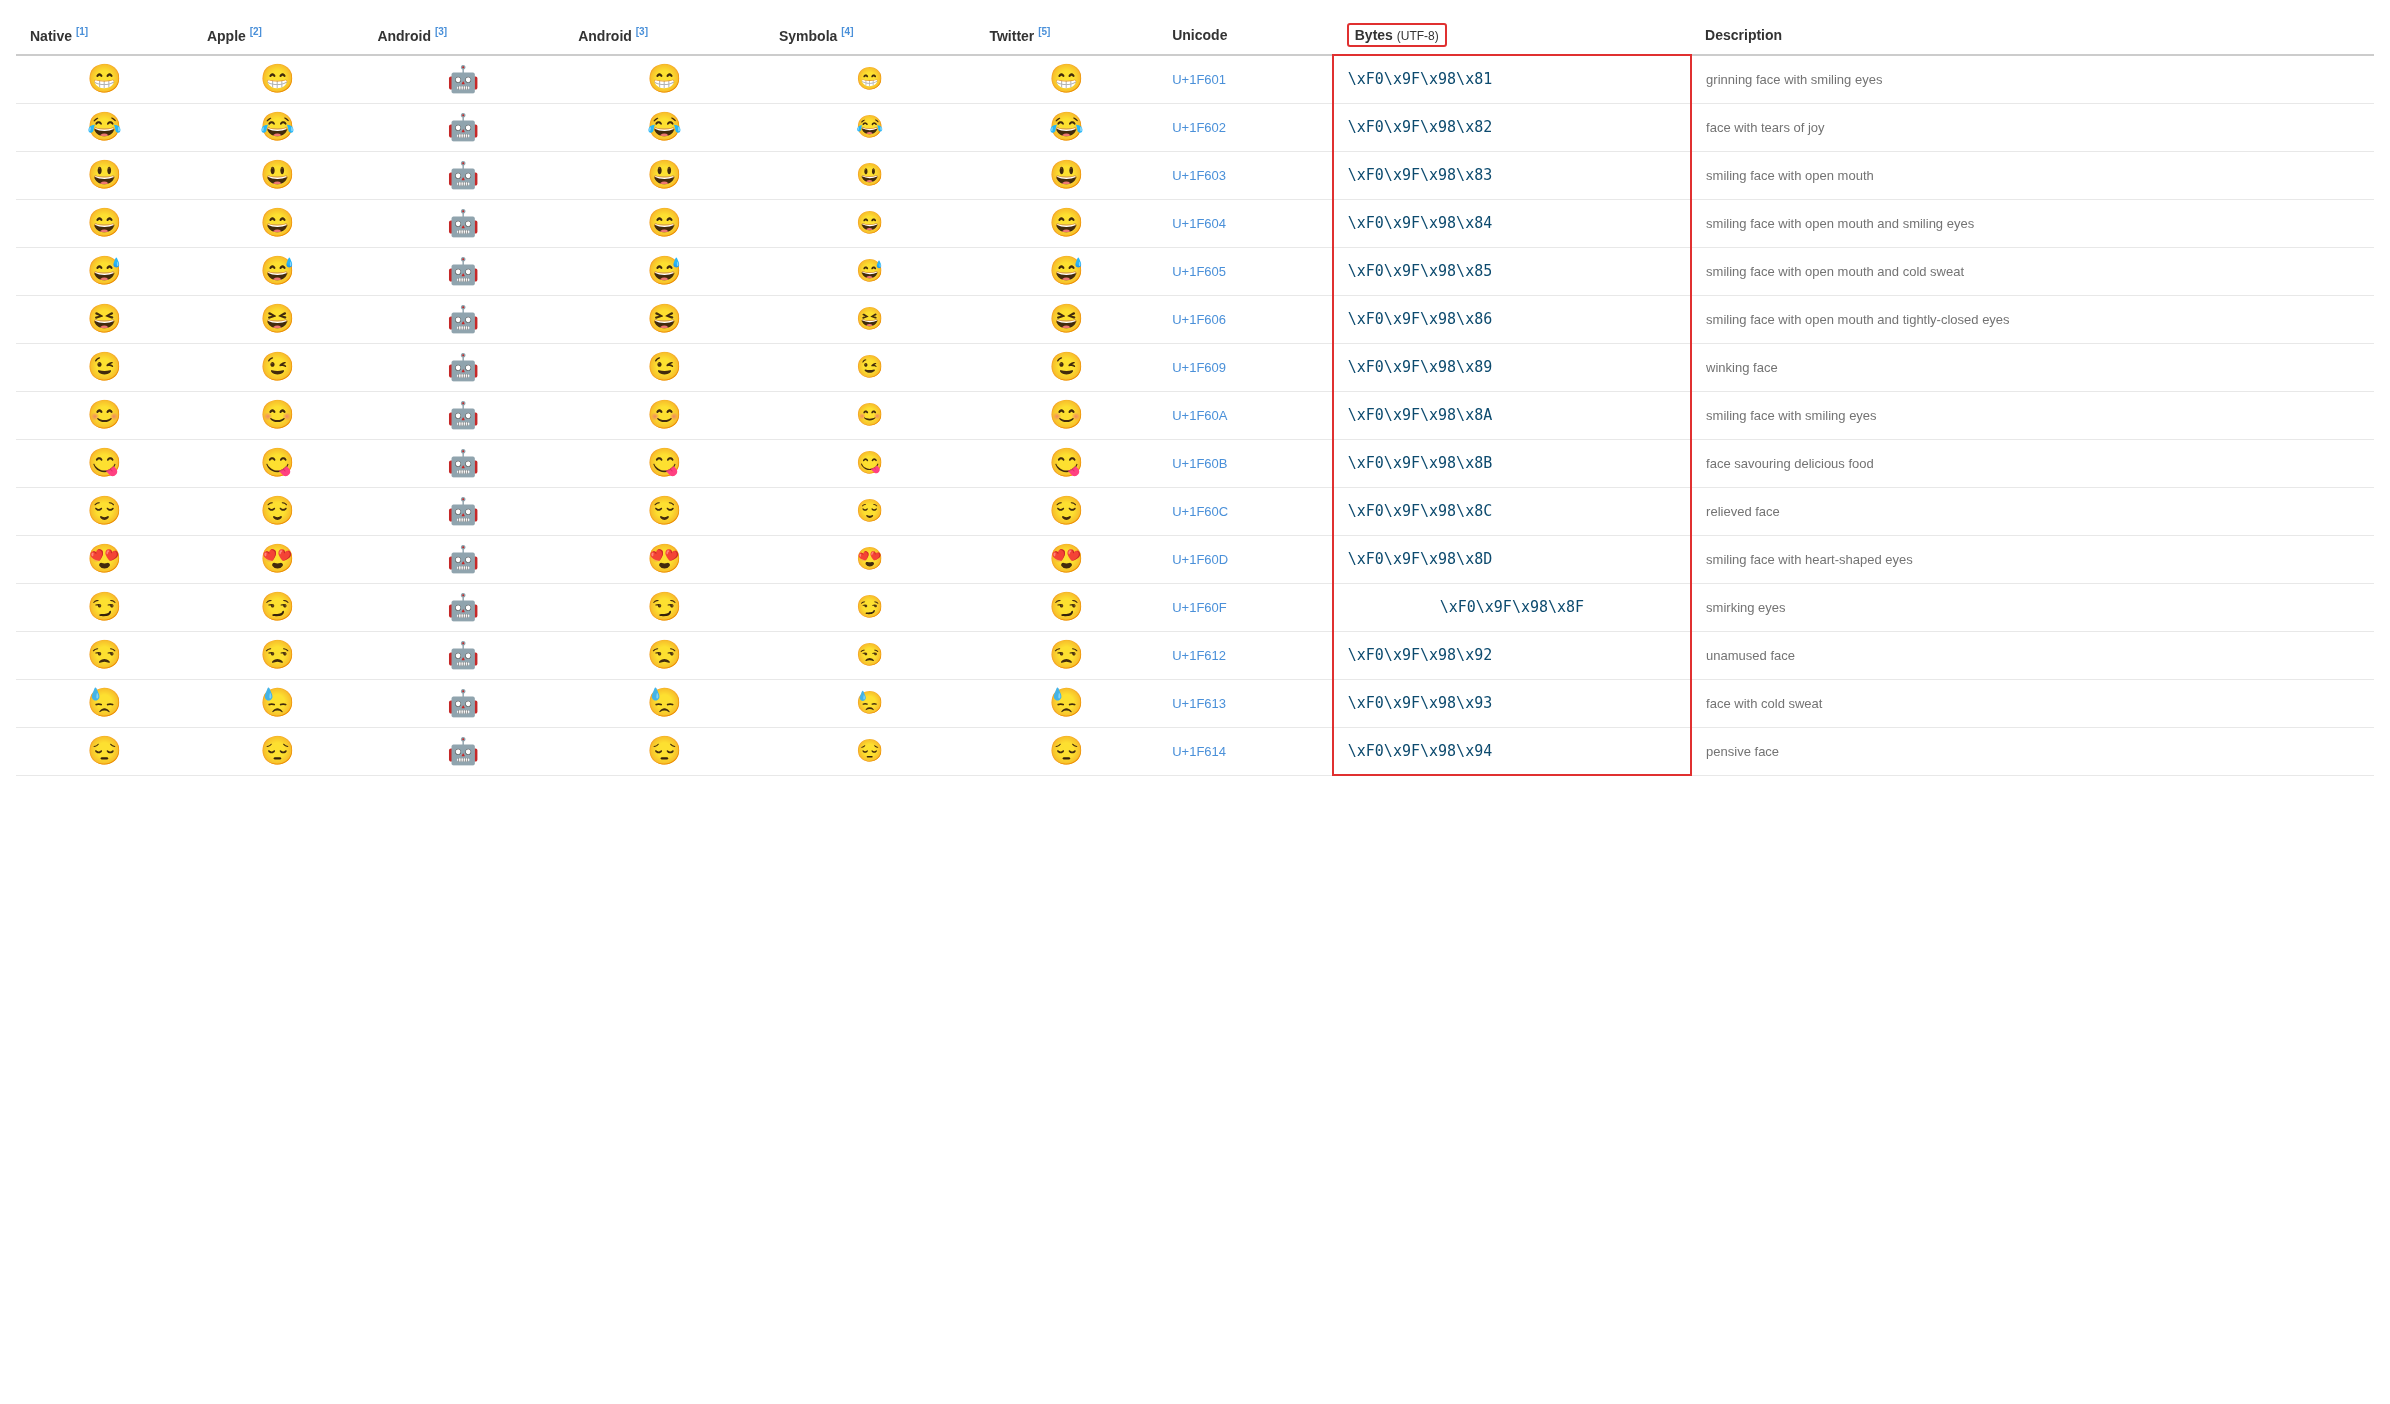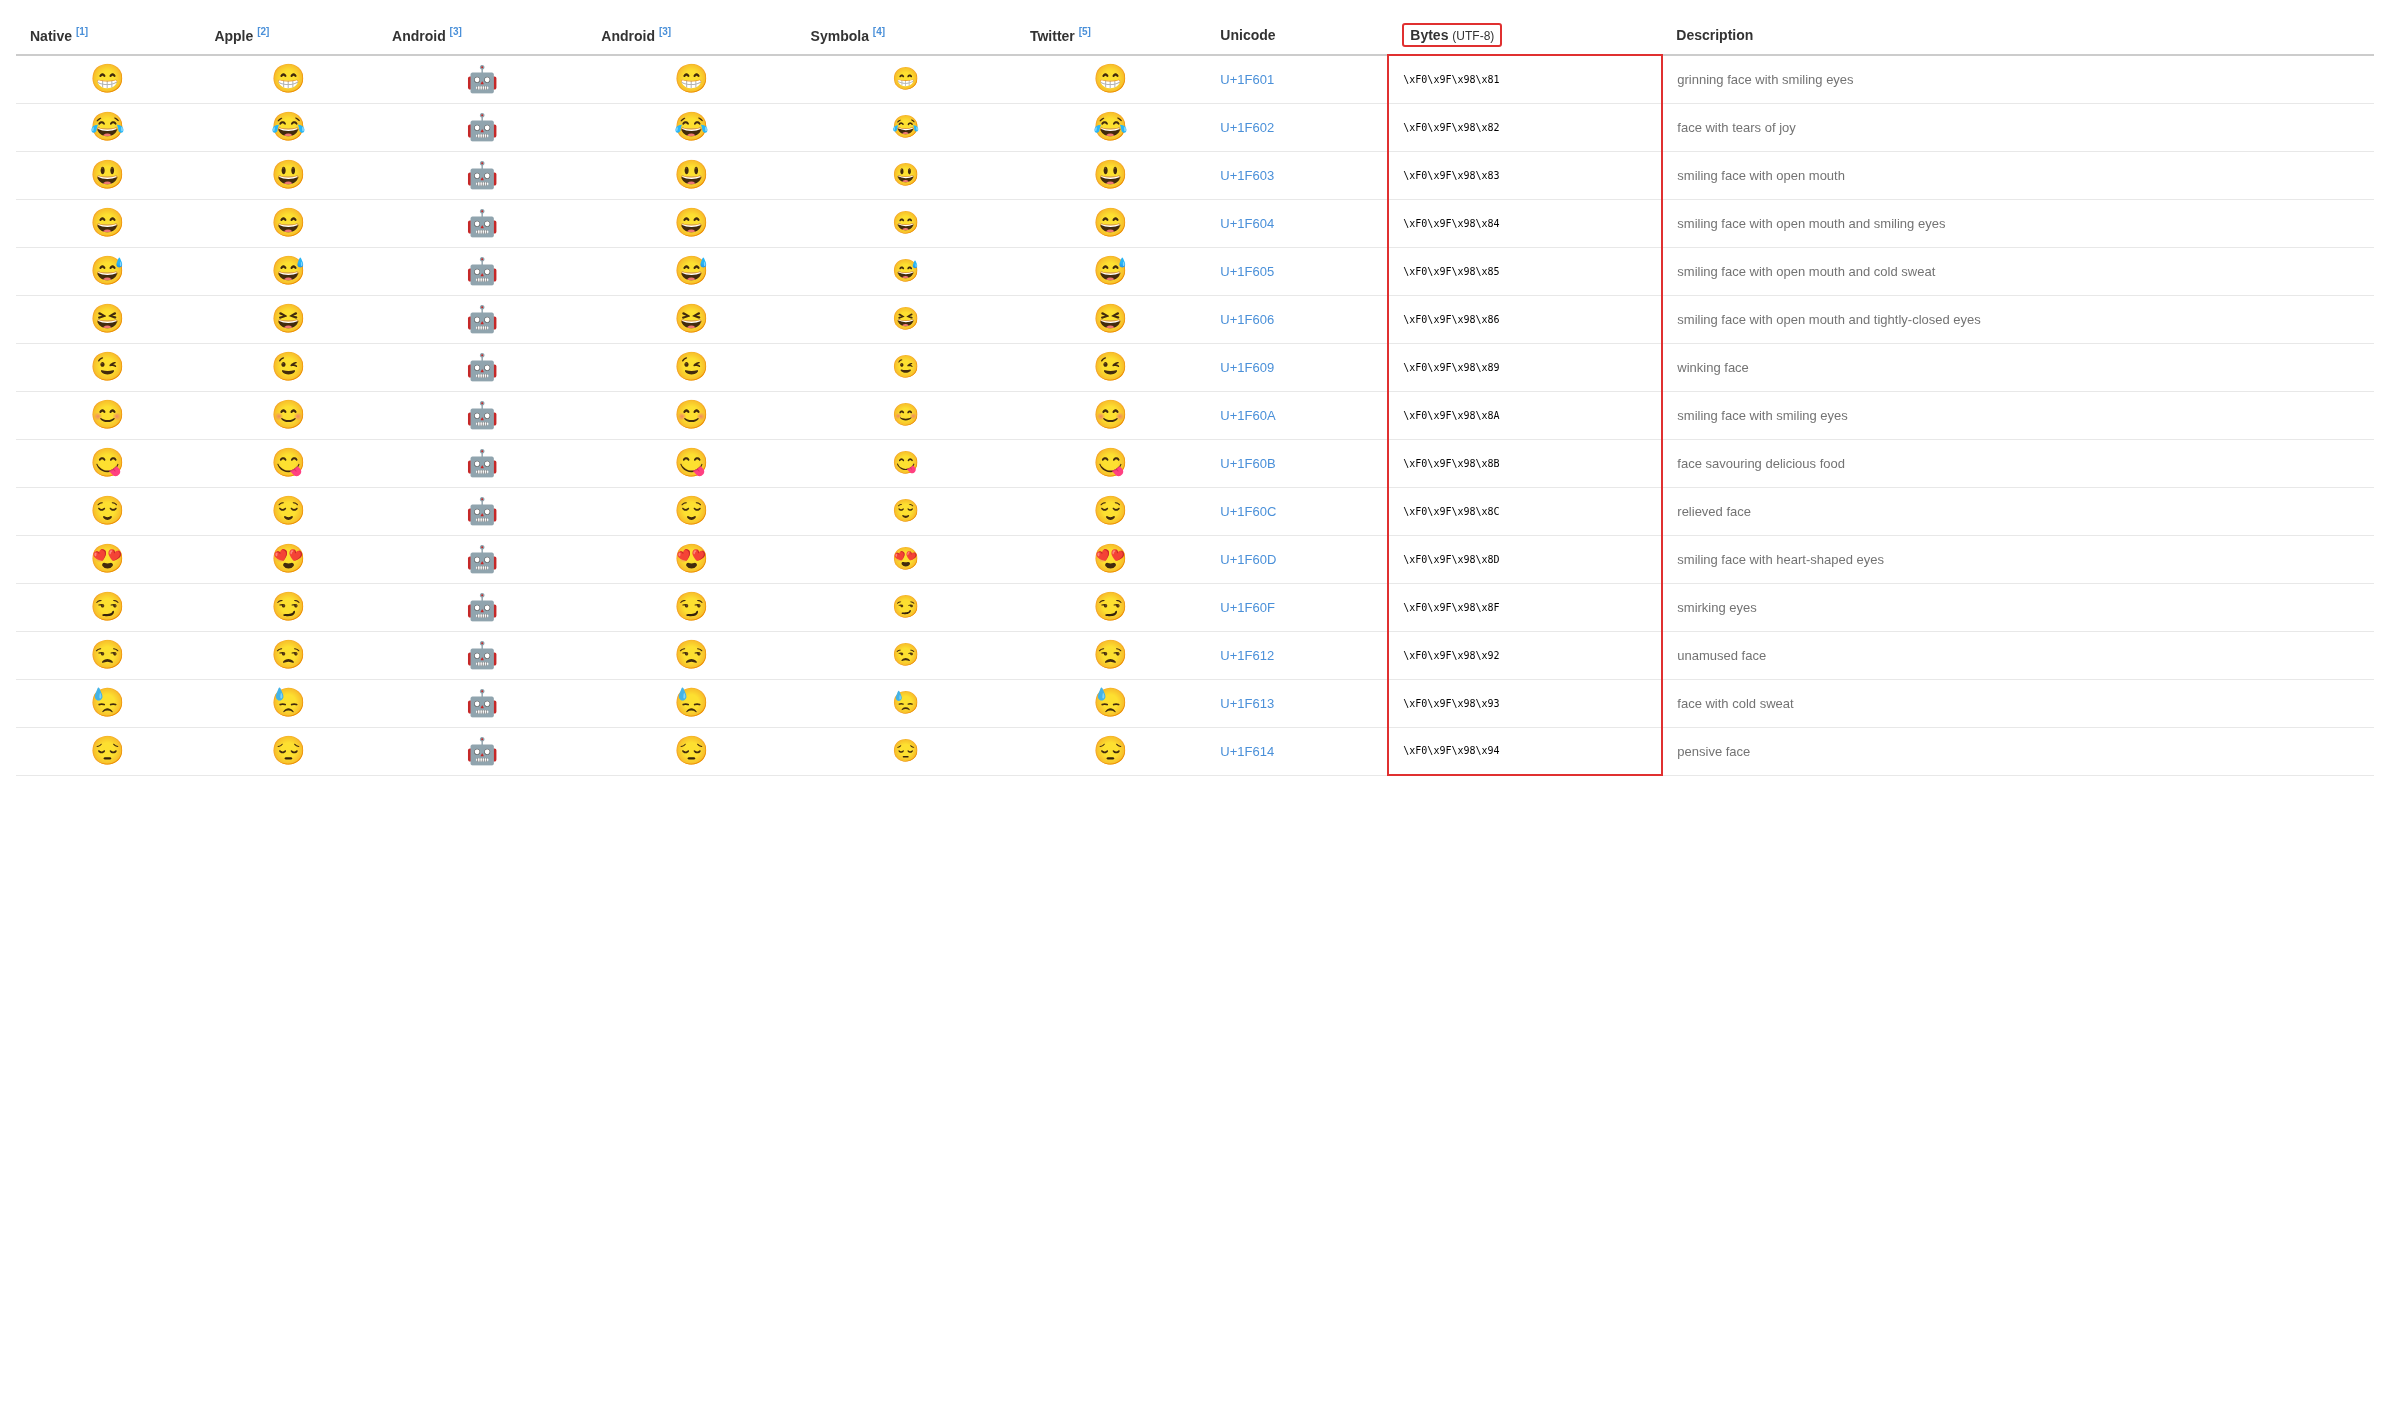--- a/index.html
+++ b/index.html
@@ -42,23 +42,23 @@
       text-align: center;
     }
     td.unicode-col {
       text-align: left;
       color: #4a90d9;
       font-size: 13px;
       margin-top: 36px;
     }
     td.bytes-col {
       text-align: left;
-      font-size: 10px;
+      font-size: 15px;
       font-family: monospace;
-      color: #000000;
+      color: #0c4a6e;
     }
     td.desc-col {
       text-align: left;
       font-size: 13px;
       color: #737373;
     }
     .emoji-cell {
       font-size: 28px;
       line-height: 1;
     }
@@ -241,21 +241,21 @@
           <td class="desc-col">smiling face with heart-shaped eyes</td>
         </tr>
         <tr>
           <td class="emoji-cell">😏</td>
           <td class="emoji-cell">😏</td>
           <td><span style="font-size:26px; color:#111;">🤖</span></td>
           <td class="emoji-cell">😏</td>
           <td style="font-size: 22px; font-family: &quot;Segoe UI Symbol&quot;, Symbola, sans-serif;">😏</td>
           <td class="emoji-cell">😏</td>
           <td class="unicode-col"><a class="unicode-link" href="#">U+1F60F</a></td>
-          <td class="bytes-col" style="border-left: 2.5px solid rgb(224, 48, 48); border-right: 2.5px solid rgb(224, 48, 48);">\xF0\x9F\x98\x8F</td>
+          <td class="bytes-col" style="border-left: 2.5px solid rgb(224, 48, 48); border-right: 2.5px solid rgb(224, 48, 48); text-align: center;">\xF0\x9F\x98\x8F</td>
           <td class="desc-col">smirking eyes</td>
         </tr>
         <tr>
           <td class="emoji-cell">😒</td>
           <td class="emoji-cell">😒</td>
           <td><span style="font-size:26px; color:#111;">🤖</span></td>
           <td class="emoji-cell">😒</td>
           <td style="font-size: 22px; font-family: &quot;Segoe UI Symbol&quot;, Symbola, sans-serif;">😒</td>
           <td class="emoji-cell">😒</td>
           <td class="unicode-col"><a class="unicode-link" href="#">U+1F612</a></td>

